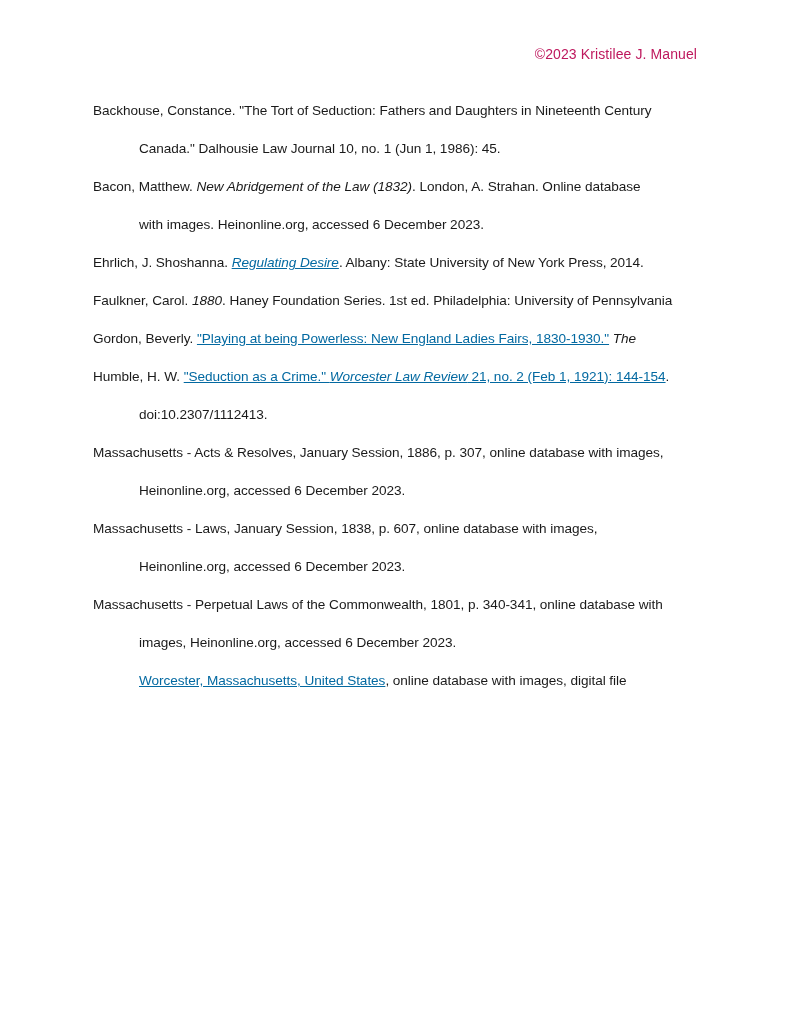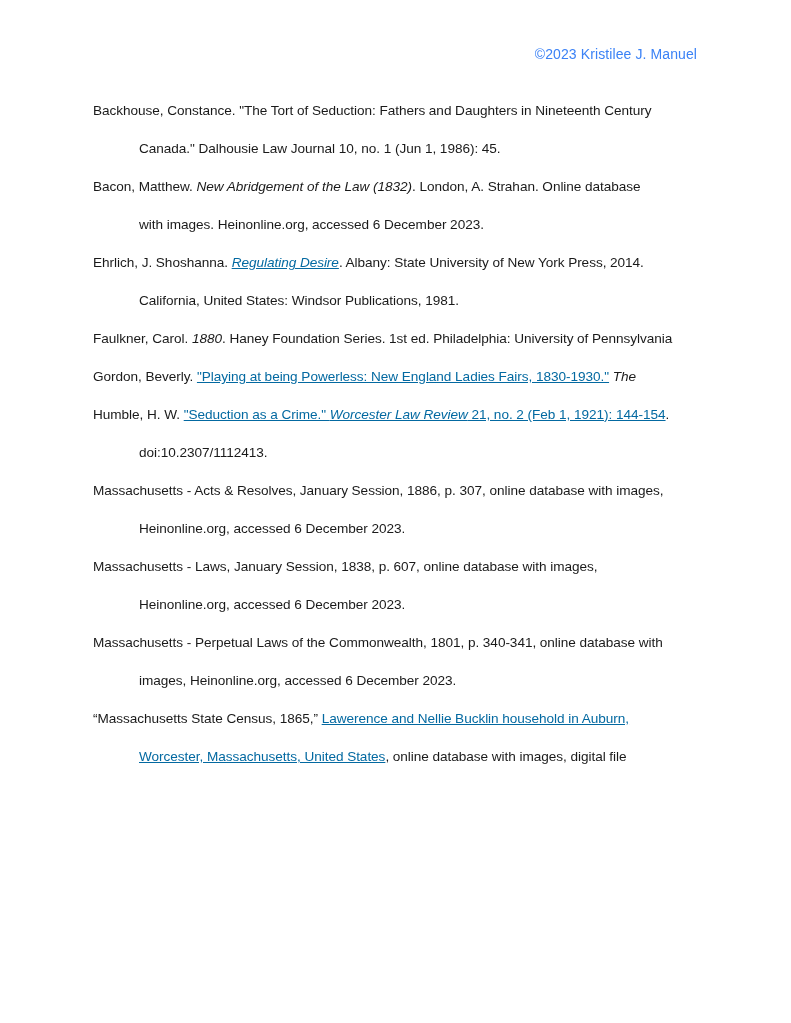--- a/index.html
+++ b/index.html
@@ -4,21 +4,21 @@
   <style>
     html, body { margin: 0; padding: 0; background: #ffffff; }
     body {
       width: 791px; height: 1023px; position: relative; overflow: hidden;
       font-family: "Liberation Sans", "DejaVu Sans", sans-serif;
       color: #1a1a1a;
     }
     .page { position: absolute; left: 0; top: 0; width: 791px; height: 1023px; background: #fff; }
     .header {
       position: absolute; right: 94px; top: 46px;
-      font-size: 14px; letter-spacing: 0.1px; color: #3b82f6;
+      font-size: 14px; letter-spacing: 0.1px; color: #be185d;
     }
     .bib { position: absolute; left: 93px; top: 100px; width: 610px; }
     .line {
       font-size: 13.6px; height: 38px; line-height: 22px; white-space: nowrap;
       letter-spacing: -0.05px;
     }
     .indent { padding-left: 46px; }
     i { font-style: italic; }
     a.link { color: #0369a1; text-decoration: underline; }
   </style>
@@ -38,21 +38,20 @@
     <div>
       <div class="line"><span>Bacon, Matthew. </span><i>New Abridgement of the Law (1832)</i><span>. London, A. Strahan. Online database</span></div>
       <div class="line indent"><span>with images. Heinonline.org, accessed 6 December 2023.</span></div>
     </div>
 
     <div>
       <div class="line"><span>Ehrlich, J. Shoshanna. </span><a class="link"><i>Regulating Desire</i></a><span>. Albany: State University of New York Press, 2014.</span></div>
     </div>
 
     <div>
-      <div class="line indent"><span>California, United States: Windsor Publications, 1981.</span></div>
     </div>
 
     <div>
       <div class="line"><span>Faulkner, Carol. </span><i>1880</i><span>. Haney Foundation Series. 1st ed. Philadelphia: University of Pennsylvania</span></div>
     </div>
 
     <div>
       <div class="line"><span>Gordon, Beverly. </span><a class="link">"Playing at being Powerless: New England Ladies Fairs, 1830-1930."</a><span> </span><i>The</i></div>
     </div>
 
@@ -70,18 +69,17 @@
       <div class="line"><span>Massachusetts - Laws, January Session, 1838, p. 607, online database with images,</span></div>
       <div class="line indent"><span>Heinonline.org, accessed 6 December 2023.</span></div>
     </div>
 
     <div>
       <div class="line"><span>Massachusetts - Perpetual Laws of the Commonwealth, 1801, p. 340-341, online database with</span></div>
       <div class="line indent"><span>images, Heinonline.org, accessed 6 December 2023.</span></div>
     </div>
 
     <div>
-      <div class="line"><span>“Massachusetts State Census, 1865,” </span><a class="link">Lawerence and Nellie Bucklin household in Auburn,</a></div>
       <div class="line indent"><a class="link">Worcester, Massachusetts, United States</a><span>, online database with images, digital file</span></div>
     </div>
 
   </div>
 </div>
 
 </body></html>

